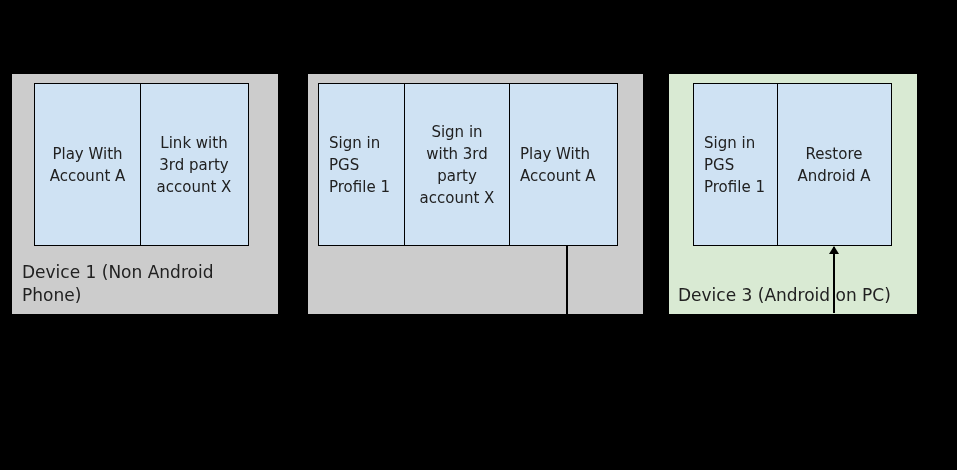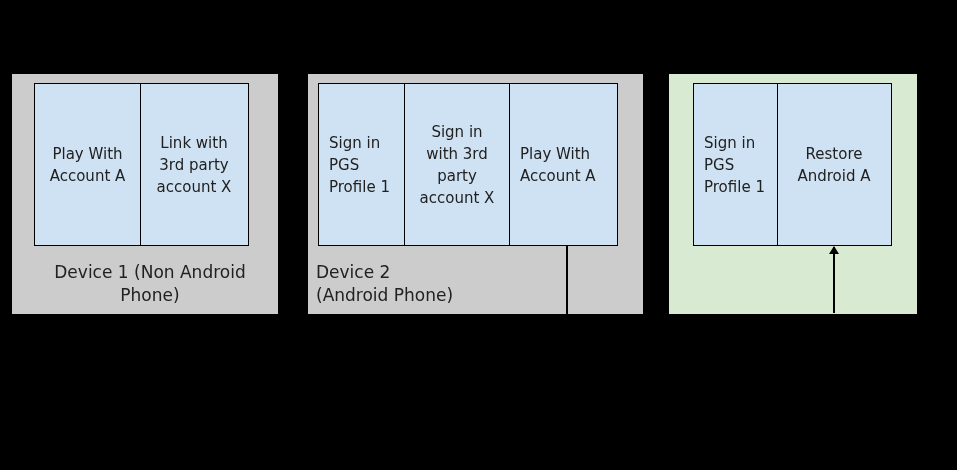--- a/index.html
+++ b/index.html
@@ -58,21 +58,21 @@
   .align-center .step-label { text-align: center; padding: 0 3px; }
   .align-left   .step-label { text-align: left; padding-left: 10px; padding-right: 2px; }
 
   .device-label {
     position: absolute;
     bottom: 7px;
     font-size: 17px;
     line-height: 23px;
     white-space: pre-line;
   }
-  #device1 .device-label { left: 10px; text-align: center; }
+  #device1 .device-label { left: 10px; }
   #device2 .device-label { left: 8px; }
   #device3 .device-label { left: 9px; }
 
   .line {
     position: absolute;
     width: 2px;
     background: #000000;
   }
   #drop-line { left: 566px; top: 246px; height: 68px; }
   #rise-line { left: 833px; top: 247px; height: 66px; }
@@ -118,35 +118,34 @@
         <span class="step-label">Sign in
 with 3rd
 party
 account X</span>
       </div>
       <div class="step w109 align-left">
         <span class="step-label">Play With
 Account A</span>
       </div>
     </div>
-    <div class="device-label">Device 2
-(Android Phone)</div>
   </section>
 
   <section class="device" id="device3">
     <div class="steps">
       <div class="step w85 align-left">
         <span class="step-label">Sign in
 PGS
 Profile 1</span>
       </div>
       <div class="step w115 align-center">
         <span class="step-label">Restore
 Android A</span>
       </div>
     </div>
+    <div class="device-label">Device 3 (Android on PC)</div>
   </section>
 
   <div class="line" id="drop-line"></div>
   <div class="line" id="rise-line"></div>
   <div id="arrowhead"></div>
 
 </div>
 
 </body></html>

